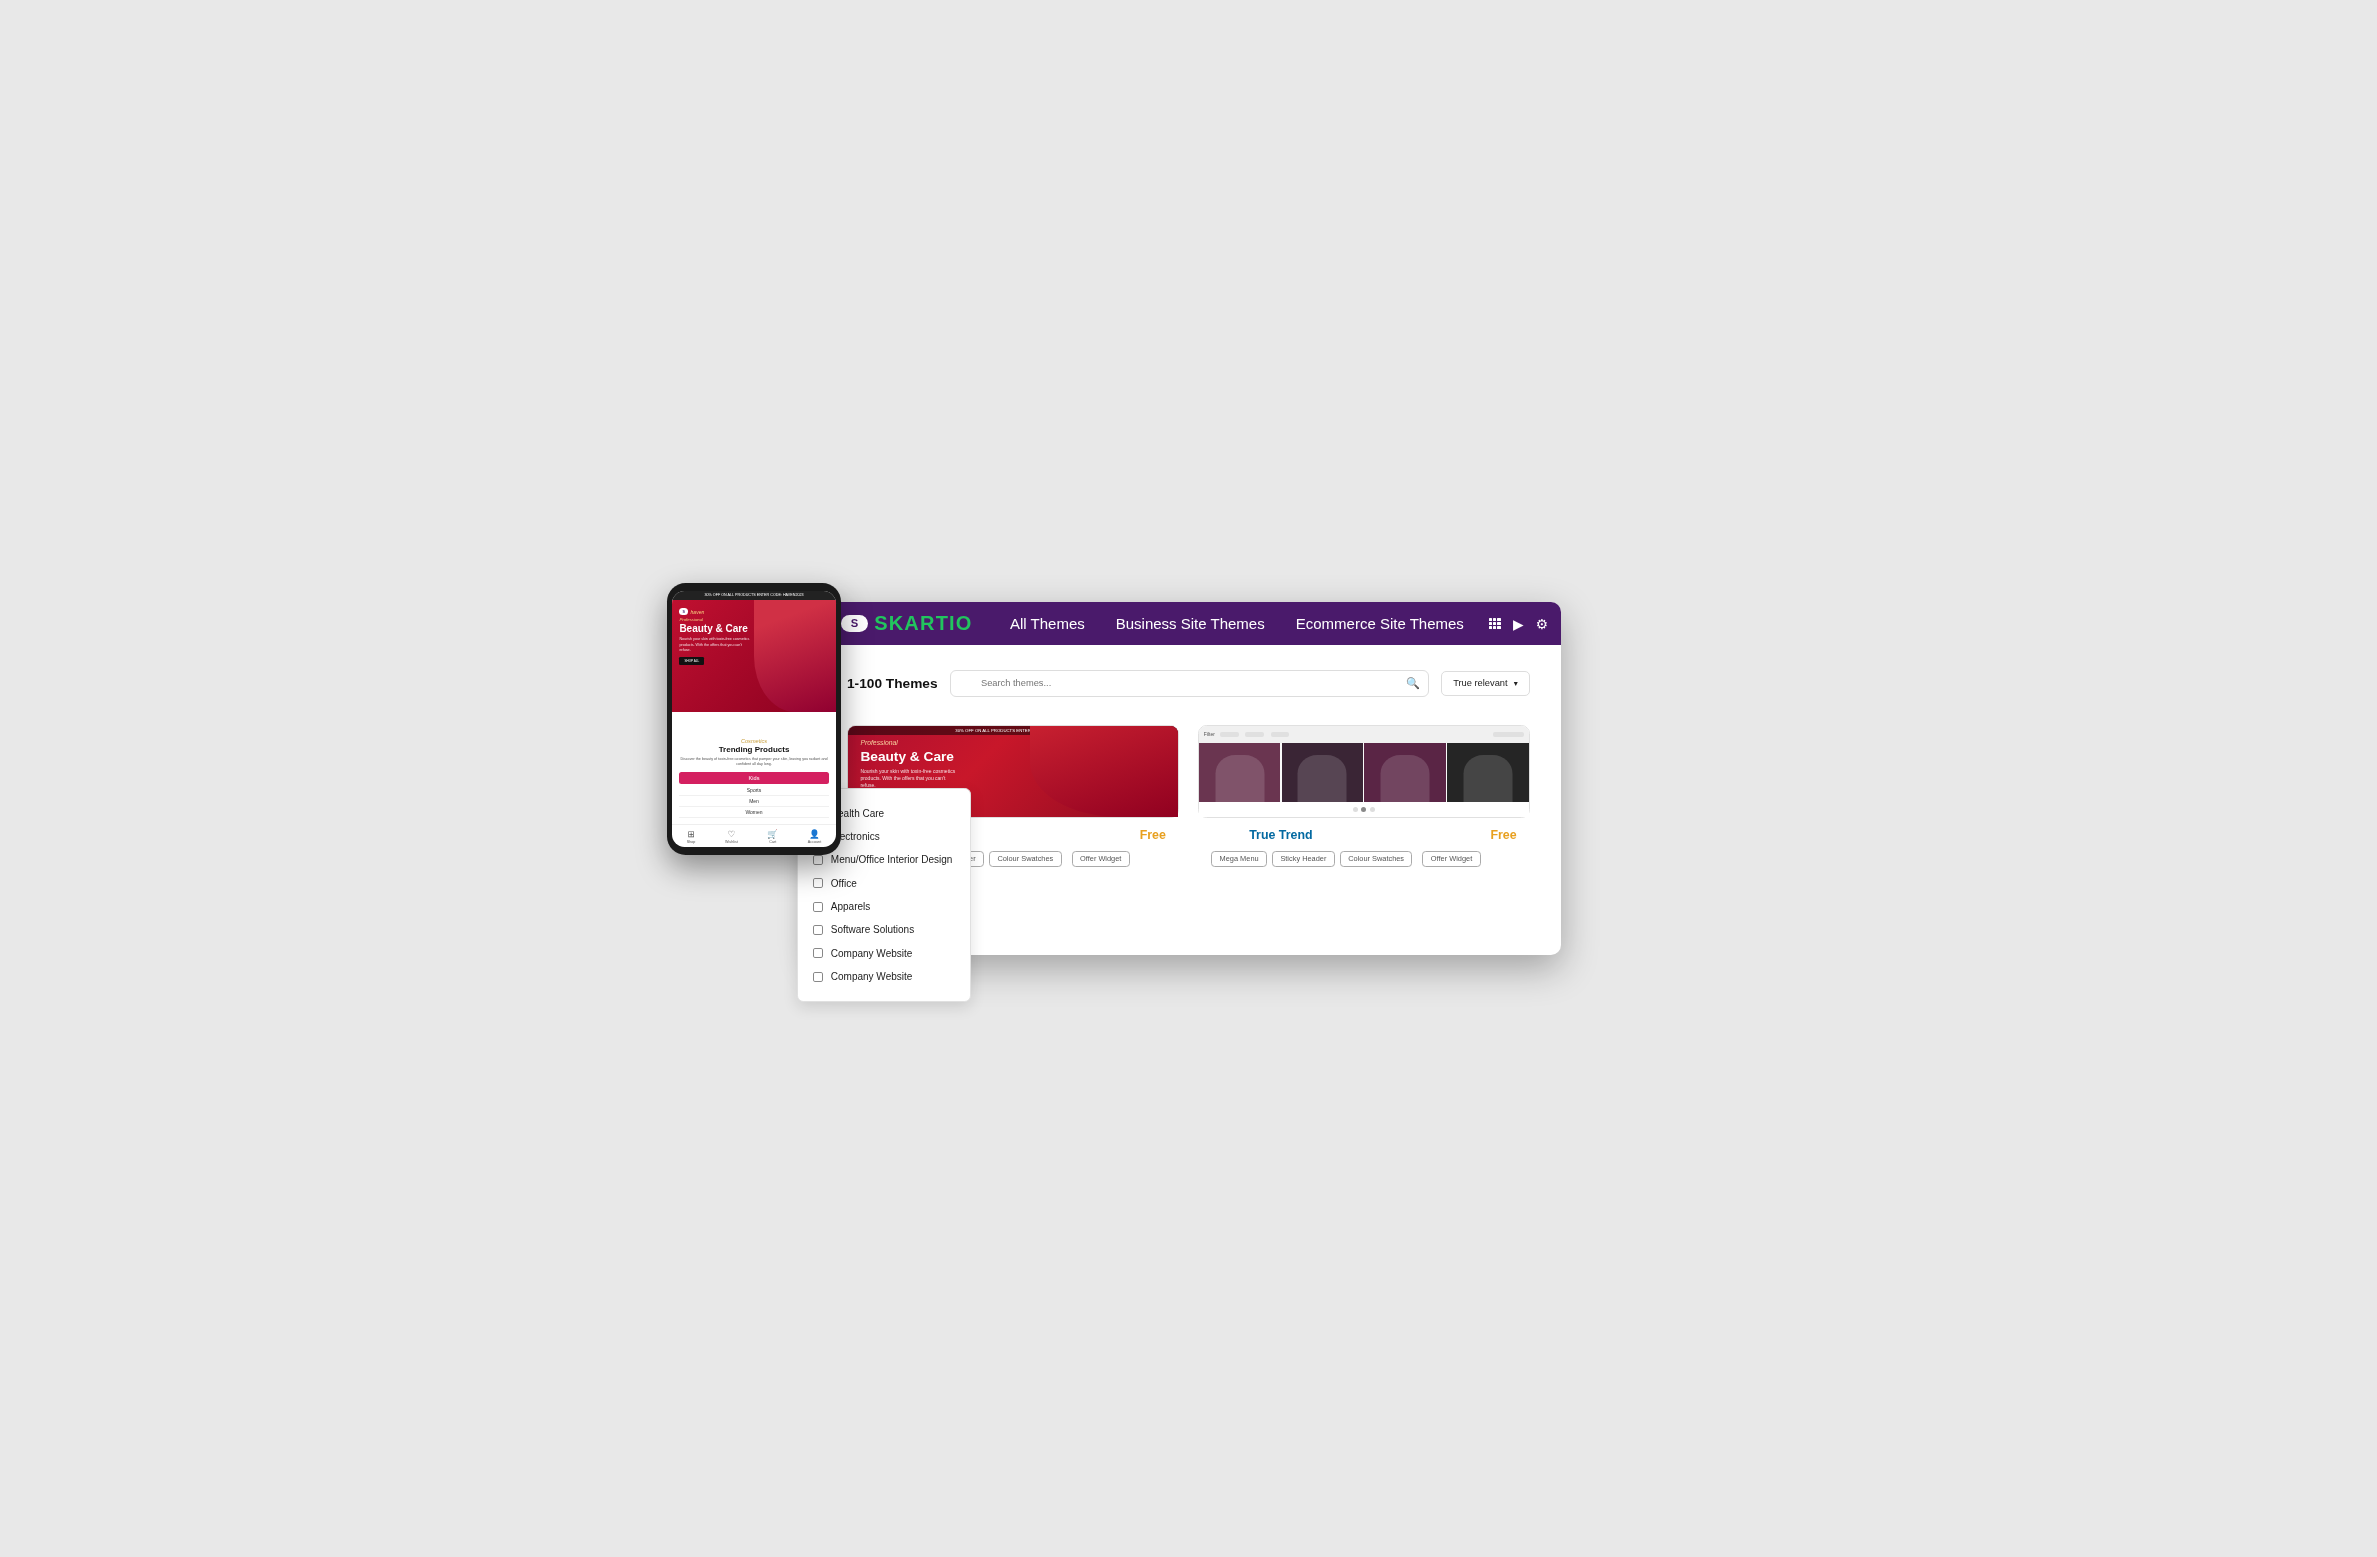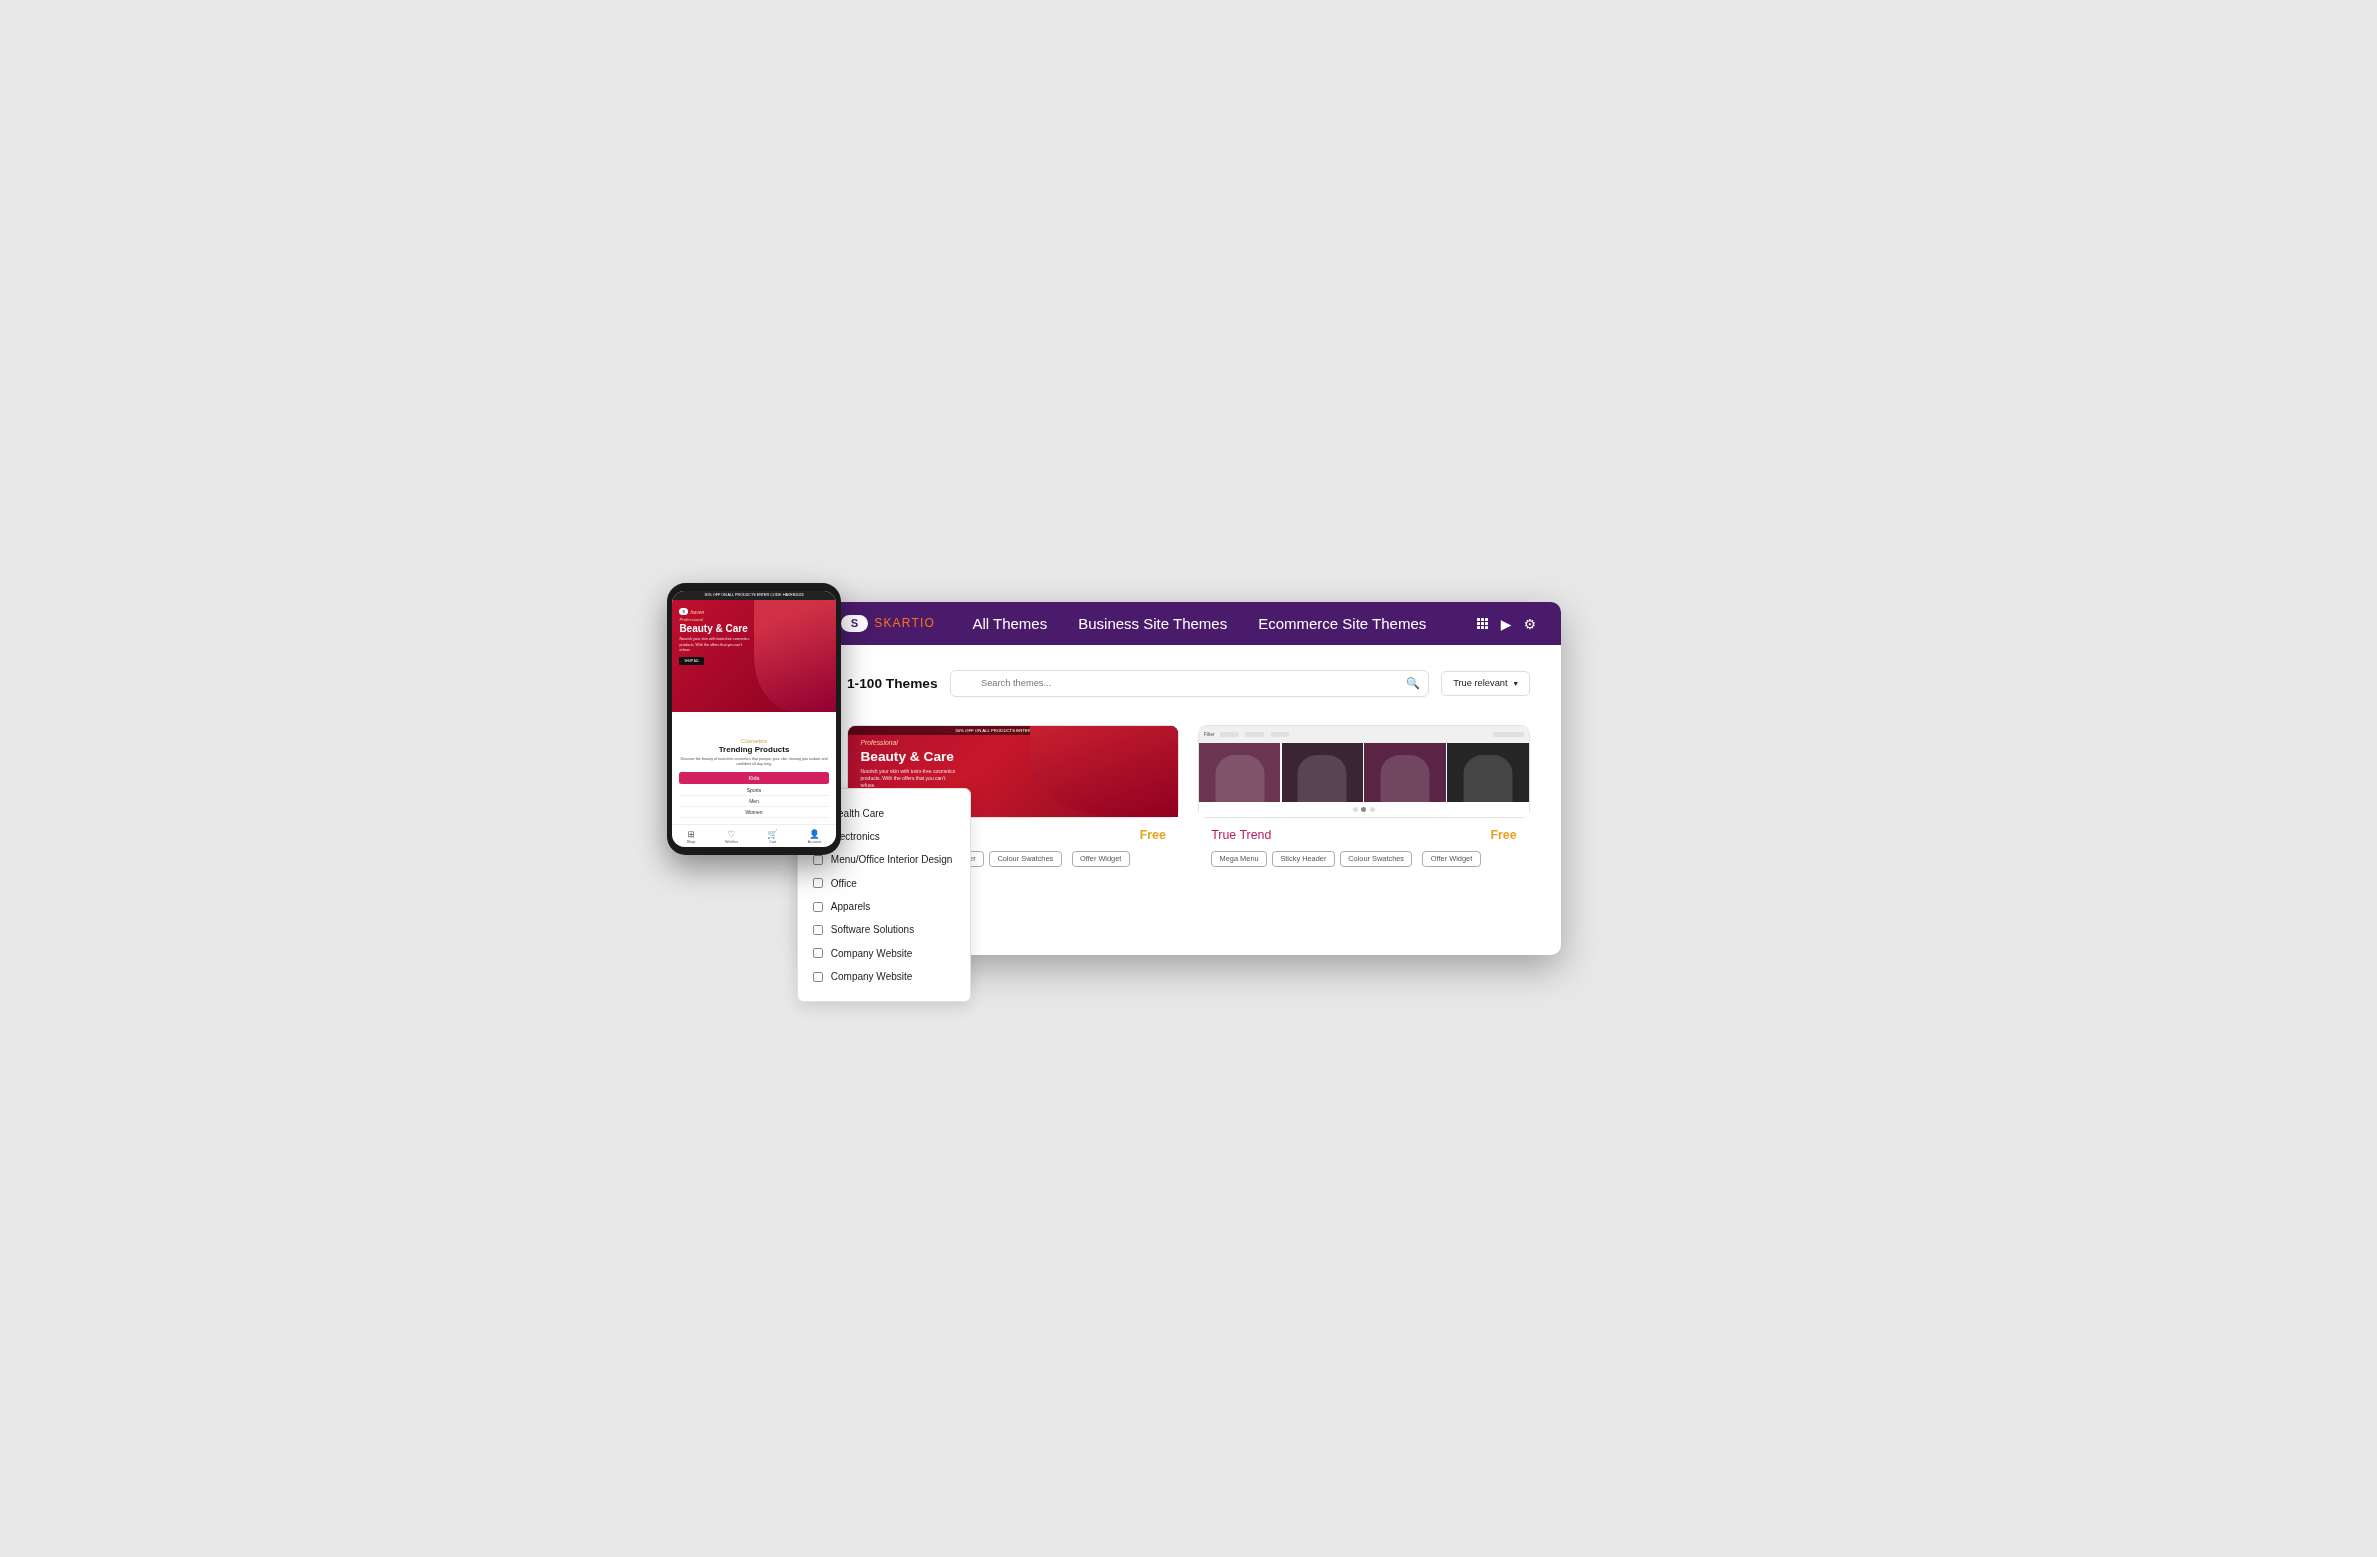--- a/index.html
+++ b/index.html
@@ -51,23 +51,23 @@
       justify-content: center;
     }
 
     .logo-s {
       color: #4a1a6b;
       font-weight: 900;
       font-size: 11.2px;
     }
 
     .navbar-brand {
-      color: #f97316;
-      font-size: 12px;
-      font-weight: 400;
+      color: #22c55e;
+      font-size: 20px;
+      font-weight: 700;
       letter-spacing: 1.2px;
     }
 
     .navbar-links {
       display: flex;
       gap: 31px;
       flex: 1;
     }
 
     .navbar-link {
@@ -314,22 +314,23 @@
 
     .card-title-row {
       display: flex;
       align-items: center;
       justify-content: space-between;
       margin-bottom: 8.7px;
     }
 
     .card-title {
       font-size: 12.4px;
-      font-weight: 400;
-      color: #be185d;
+      font-weight: 700;
+      color: #0369a1;
+      margin-left: 38px;
     }
 
     .card-price-free {
       color: #e8a020;
       font-size: 12.4px;
       font-weight: 700;
     }
 
     .card-tags {
       display: flex;

